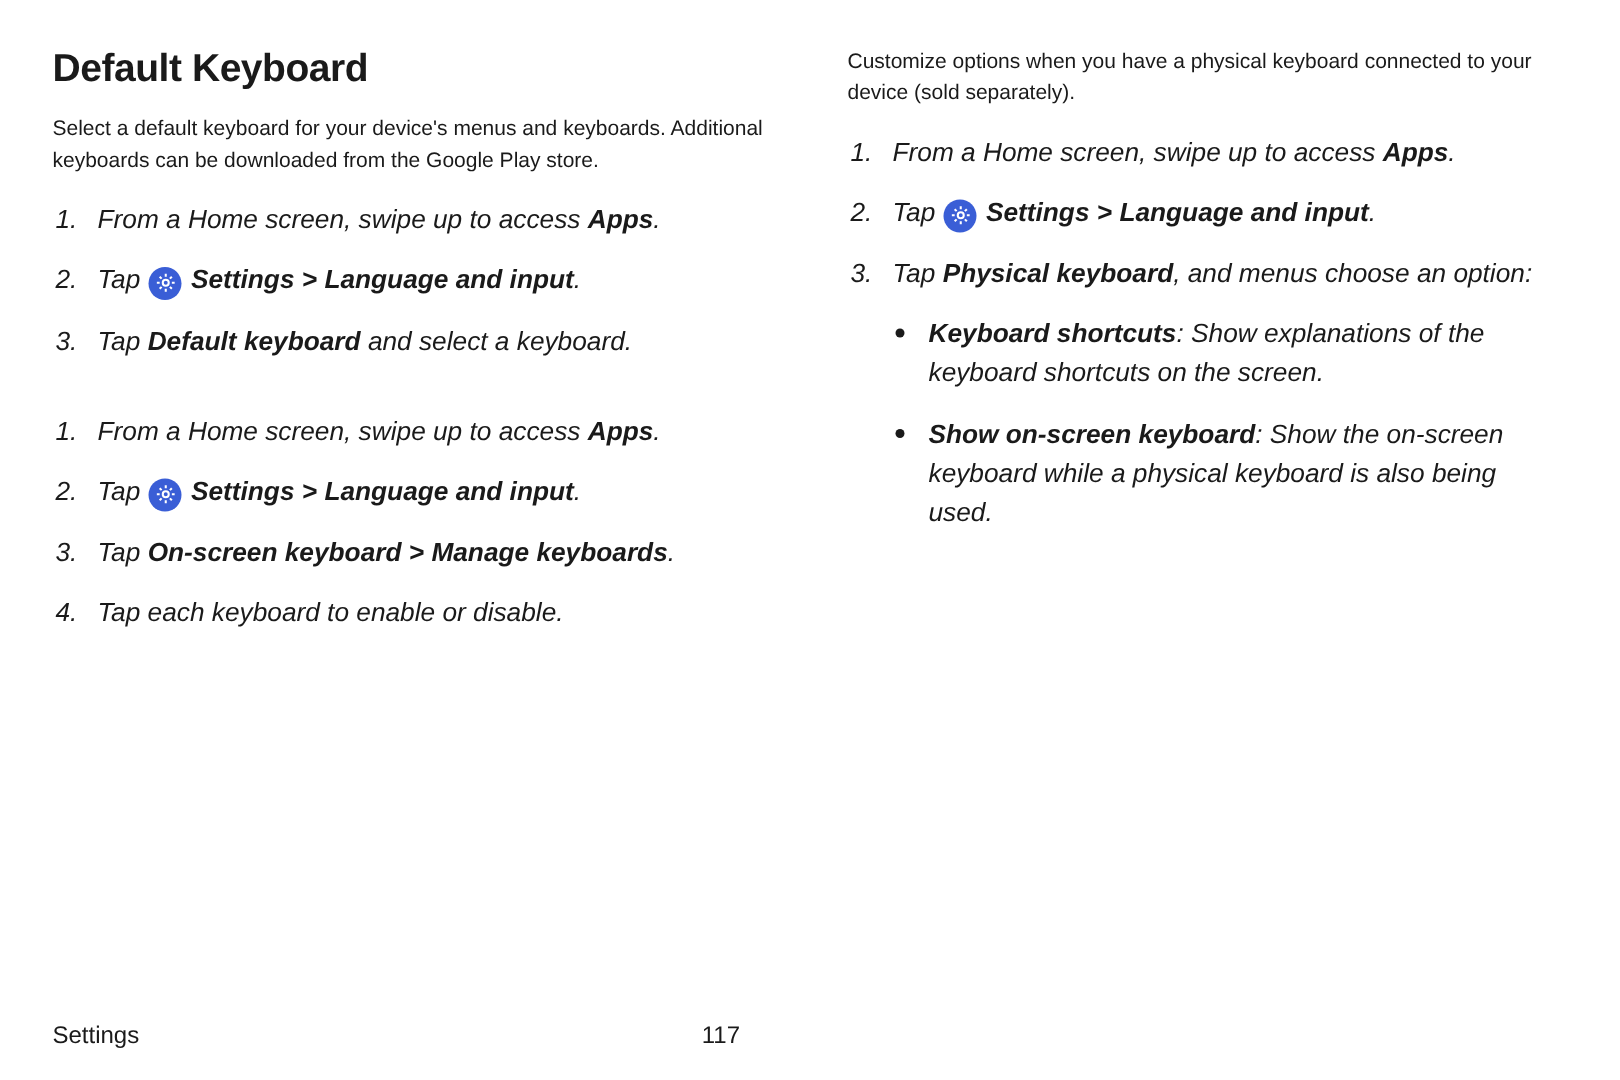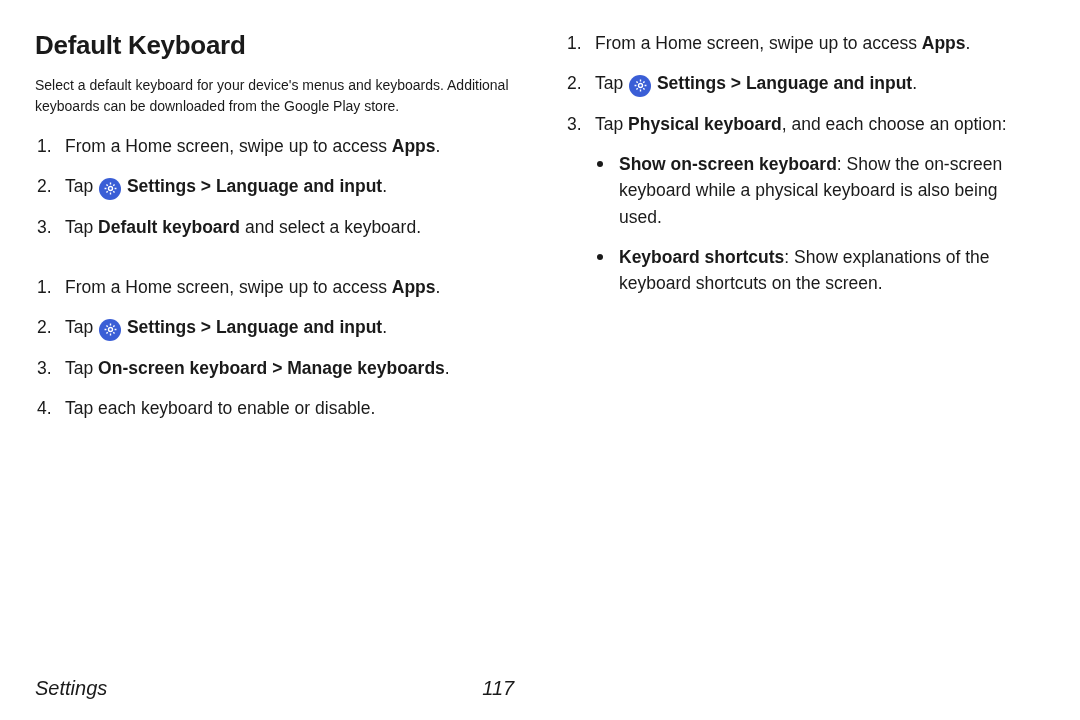--- a/index.html
+++ b/index.html
@@ -30,20 +30,21 @@
   .section + .section { margin-top: 34px; }
   p {
     font-size: 14px;
     line-height: 1.5;
     margin-bottom: 16px;
   }
   ol {
     list-style: none;
     counter-reset: step;
     padding-left: 0;
+    font-style: italic;
   }
   ol > li {
     counter-increment: step;
     font-size: 17.5px;
     line-height: 1.5;
     margin-bottom: 14px;
     padding-left: 30px;
     position: relative;
   }
   ol > li::before {
@@ -86,23 +87,22 @@
     vertical-align: -4px;
     margin: 0 1px;
   }
   .settings-icon svg {
     width: 15px;
     height: 15px;
     display: block;
   }
   .footer {
     display: flex;
-    font-size: 20px;
+    font-size: 16px;
     padding-top: 6px;
-    font-style: italic;
   }
   .footer-label { flex: 0 0 auto; }
   .footer-page { margin-left: 375px; text-align: right; }
 </style>
 </head>
 <body>
 
 <div class="content">
   <div class="column">
 
@@ -146,40 +146,41 @@
         <li>
           <span>Tap each keyboard to enable or disable.</span>
         </li>
       </ol>
     </div>
 
   </div>
 
   <div class="column">
     <div class="section">
+      <p>Customize options when you have a physical keyboard connected to your device (sold separately).</p>
       <ol>
         <li>
           <span>From a Home screen, swipe up to access </span><span class="b">Apps</span><span>.</span>
         </li>
         <li>
           <span>Tap </span><span class="settings-icon">
               <svg viewBox="0 0 24 24" fill="none" stroke="#fff" stroke-width="2.2">
                 <circle cx="12" cy="12" r="3.2"></circle>
                 <path d="M12 2.5v3M12 18.5v3M21.5 12h-3M5.5 12h-3M18.5 5.5l-2.1 2.1M7.6 16.4l-2.1 2.1M18.5 18.5l-2.1-2.1M7.6 7.6 5.5 5.5"></path>
               </svg>
             </span><span class="b"> Settings &gt; Language and input</span><span>.</span>
         </li>
         <li>
-          <span>Tap </span><span class="b">Physical keyboard</span><span>, and each choose an option:</span>
+          <span>Tap </span><span class="b">Physical keyboard</span><span>, and menus choose an option:</span>
           <ul class="sub">
             <li>
-              <span class="b">Show on-screen keyboard</span><span>: Show the on-screen keyboard while a physical keyboard is also being used.</span>
+              <span class="b">Keyboard shortcuts</span><span>: Show explanations of the keyboard shortcuts on the screen.</span>
             </li>
             <li>
-              <span class="b">Keyboard shortcuts</span><span>: Show explanations of the keyboard shortcuts on the screen.</span>
+              <span class="b">Show on-screen keyboard</span><span>: Show the on-screen keyboard while a physical keyboard is also being used.</span>
             </li>
           </ul>
         </li>
       </ol>
     </div>
   </div>
 </div>
 
 <div class="footer">
   <span class="footer-label">Settings</span>

